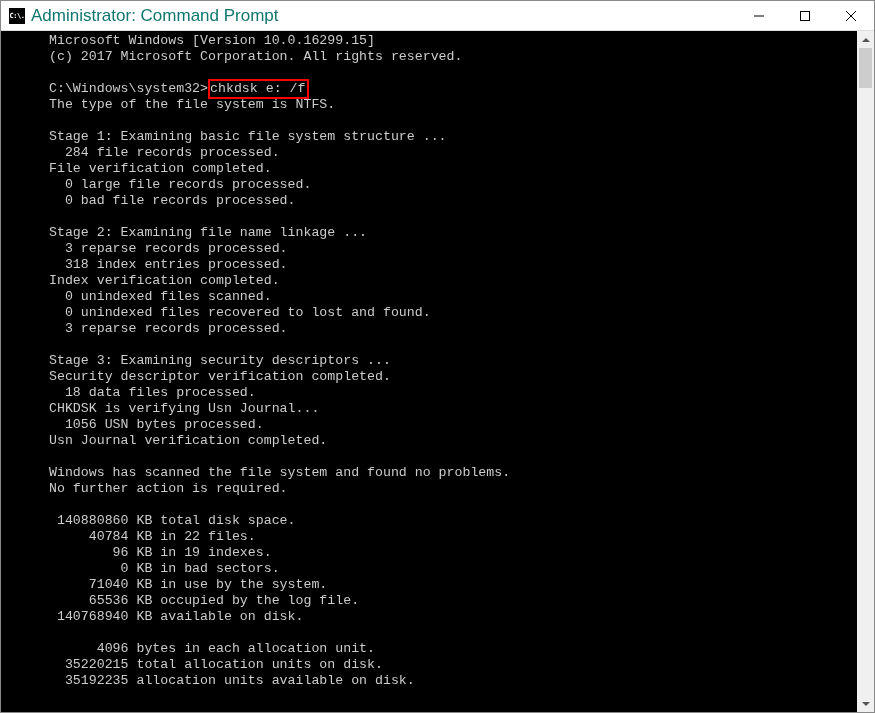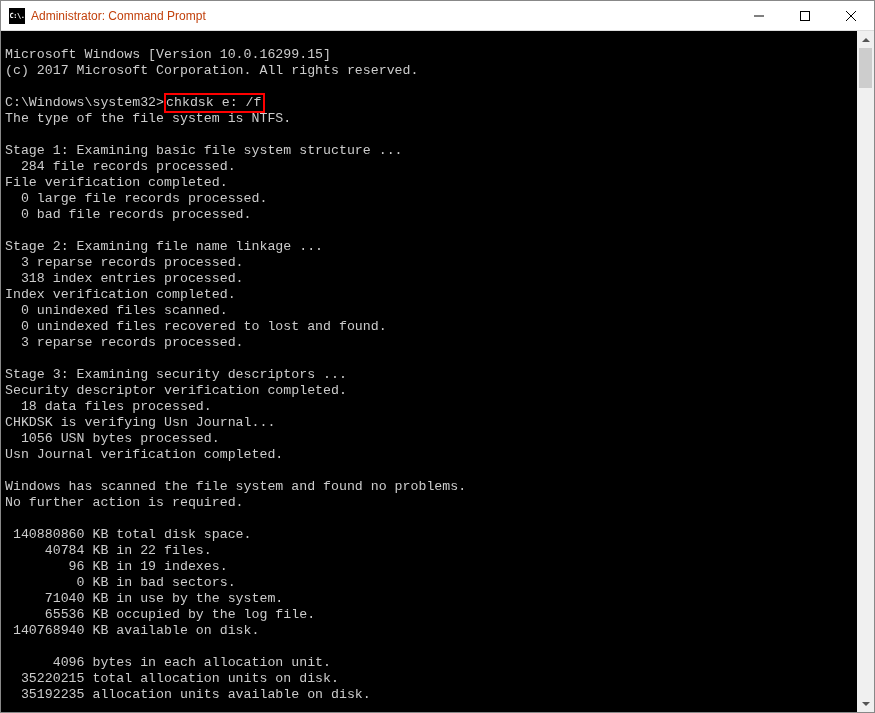--- a/index.html
+++ b/index.html
@@ -26,22 +26,22 @@
       align-items: center;
       justify-content: center;
       font-size: 7px;
       background: #000;
       color: #fff;
       font-family: Consolas, monospace;
       font-weight: bold;
       letter-spacing: -0.5px;
     }
     .titlebar-text {
-      font-size: 12px;
-      color: #c2410c;
+      font-size: 17px;
+      color: #0f766e;
       flex: 1;
     }
     .window-controls {
       display: flex;
       height: 100%;
     }
     .ctrl-btn {
       width: 46px;
       height: 100%;
       display: flex;
@@ -54,23 +54,24 @@
       display: flex;
       background: #000;
     }
     .console {
       flex: 1;
       background: #000;
       color: #ccc;
       font-family: Consolas, "Courier New", monospace;
       font-size: 13.25px;
       line-height: 16px;
-      padding: 16px 4px;
+      padding: 2px 4px;
       white-space: pre;
       overflow: hidden;
+      margin-left: 44px;
     }
     .scrollbar-track {
       width: 17px;
       background: #f0f0f0;
       display: flex;
       flex-direction: column;
     }
     .sb-btn {
       height: 17px;
       display: flex;

